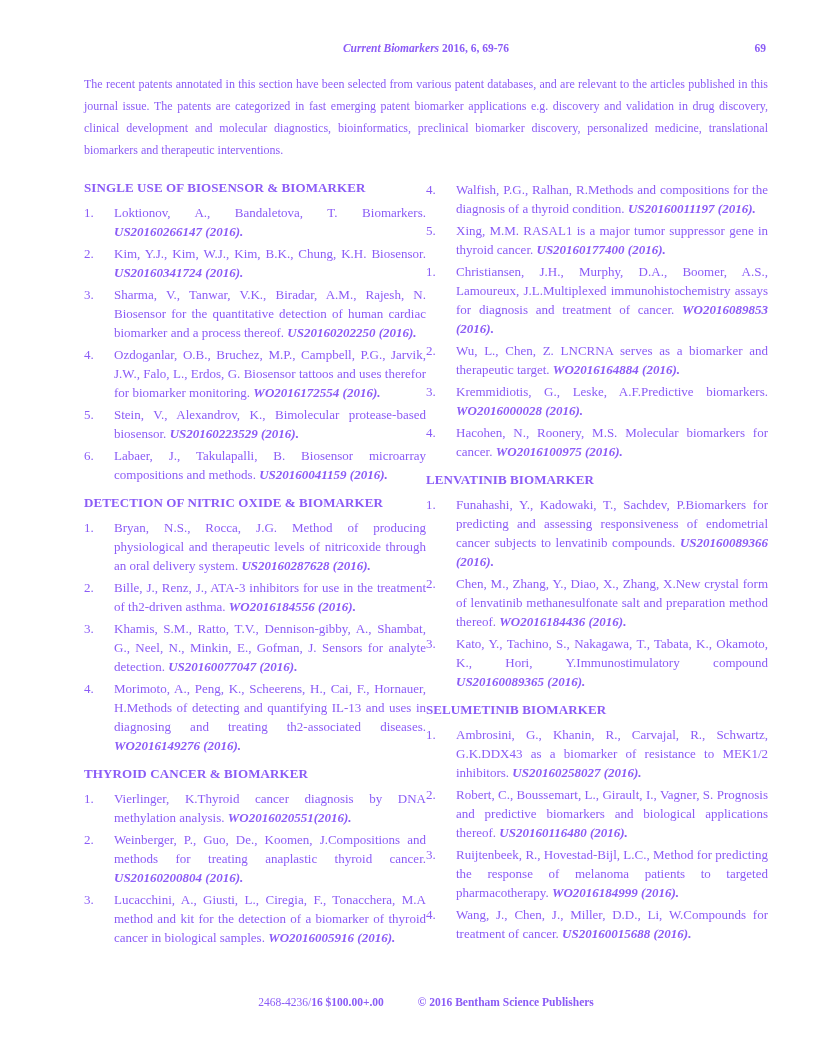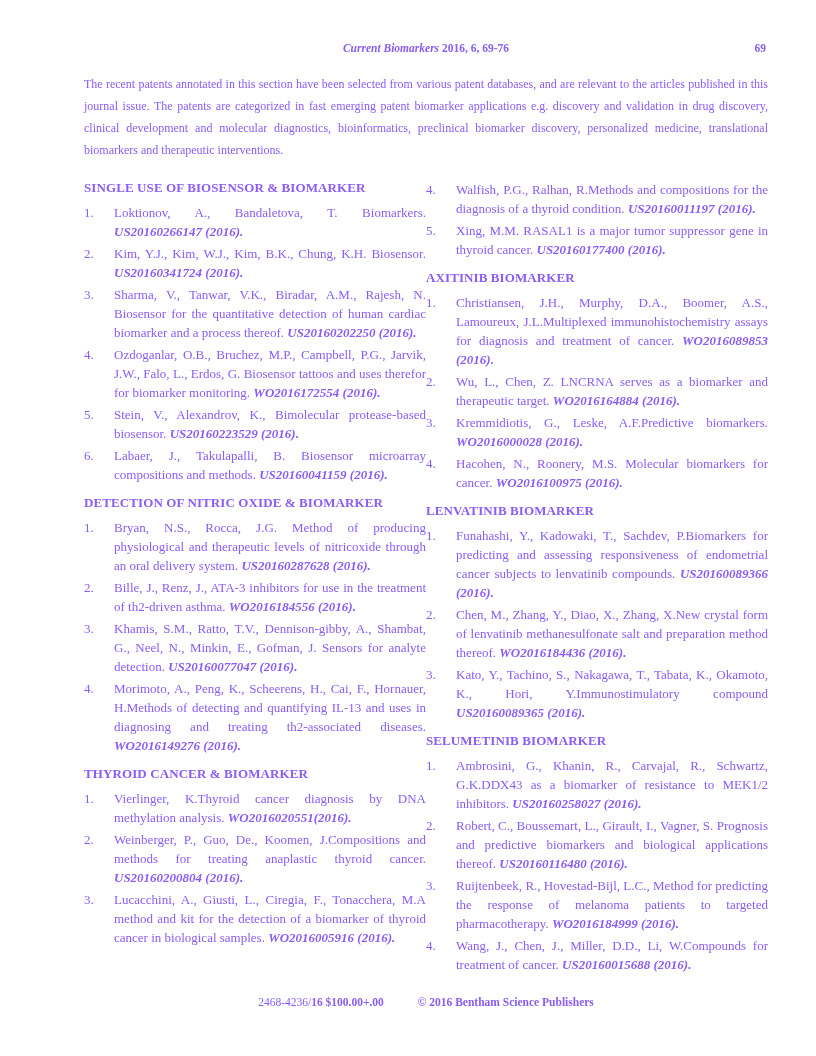--- a/index.html
+++ b/index.html
@@ -148,21 +148,20 @@
           <div class="item">
             <span class="num">4.</span>
             <span class="body"><span>Walfish, P.G., Ralhan, R.Methods and compositions for the diagnosis of a thyroid condition.</span> <span class="ref">US20160011197 (2016).</span></span>
           </div>
           <div class="item">
             <span class="num">5.</span>
             <span class="body"><span>Xing, M.M. RASAL1 is a major tumor suppressor gene in thyroid cancer.</span> <span class="ref">US20160177400 (2016).</span></span>
           </div>
         </section>
         <section class="patent-section">
-          <h2 class="section-heading">AXITINIB BIOMARKER</h2>
           <div class="item">
             <span class="num">1.</span>
             <span class="body"><span>Christiansen, J.H., Murphy, D.A., Boomer, A.S., Lamoureux, J.L.Multiplexed immunohistochemistry assays for diagnosis and treatment of cancer.</span> <span class="ref">WO2016089853 (2016).</span></span>
           </div>
           <div class="item">
             <span class="num">2.</span>
             <span class="body"><span>Wu, L., Chen, Z. LNCRNA serves as a biomarker and therapeutic target.</span> <span class="ref">WO2016164884 (2016).</span></span>
           </div>
           <div class="item">
             <span class="num">3.</span>

